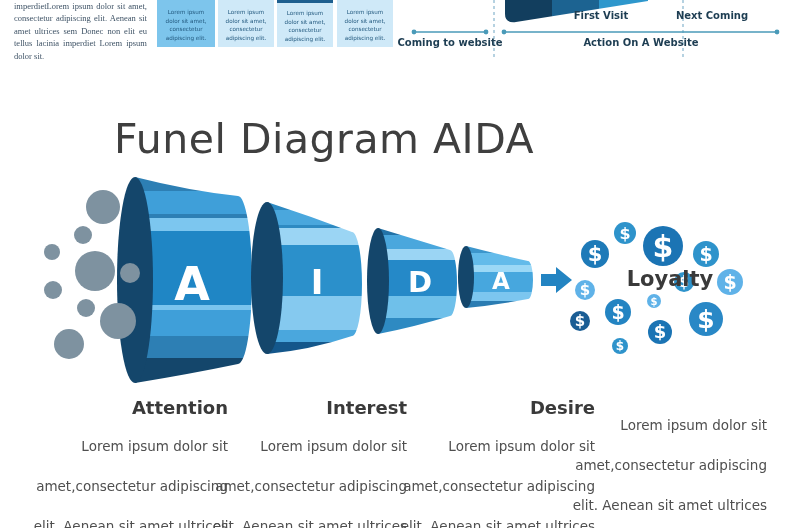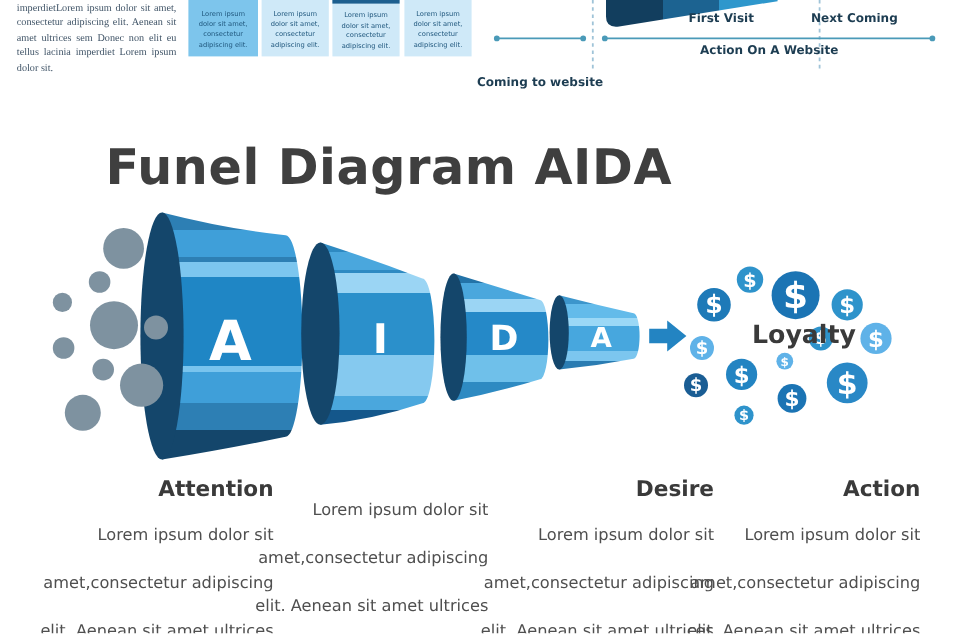--- a/index.html
+++ b/index.html
@@ -14,25 +14,25 @@
   .card{top:0;height:47px;box-sizing:border-box;text-align:center;
         font-size:5.6px;line-height:8.6px;color:#21587e;padding:8px 3px 0 3px;}
   .card1{left:157px;width:58px;background:#7dc5ec;}
   .card2{left:218px;width:56px;background:#cfe9f8;}
   .card3{left:277px;width:56px;background:#cfe9f8;border-top:3px solid #1d5f8f;padding-top:6px;}
   .card4{left:337px;width:56px;background:#cfe9f8;}
 
   .tl-label{font-size:10px;font-weight:bold;color:#1d3d52;}
   .lbl-first{left:601px;top:10px;}
   .lbl-next{left:712px;top:10px;}
-  .lbl-coming{left:450px;top:37px;margin-top:27px;}
+  .lbl-coming{left:450px;top:37px;}
   .lbl-action{left:641px;top:37px;}
 
   .main-title{left:0;width:648px;top:115px;text-align:center;font-size:41px;
-              font-weight:bold;color:#3f3f3f;letter-spacing:.5px;}
+              font-weight:normal;color:#3f3f3f;letter-spacing:.5px;}
 
   .loyalty{left:638px;top:267px;font-size:21px;font-weight:bold;color:#3a3a3a;margin-left:32px;}
 
   .col{top:397px;width:200px;text-align:right;}
   .col-h{font-size:18px;font-weight:bold;color:#3a3a3a;margin-bottom:9px;}
   .col-line{font-size:13.5px;line-height:24px;color:#4f4f4f;white-space:nowrap;margin-top:16px;}
   .col1{left:28px;}.col2{left:207px;}.col3{left:395px;}.col4{left:567px;}
 
   .seg-letter{font-family:"DejaVu Sans","Liberation Sans",sans-serif;font-weight:bold;
               fill:#ffffff;text-anchor:middle;}
@@ -248,30 +248,30 @@
 
   <div class="abs cx loyalty">Loyalty</div>
 
   <div class="abs col col1">
     <div class="col-h">Attention</div>
     <div class="col-line">Lorem ipsum dolor sit</div>
     <div class="col-line">amet,consectetur adipiscing</div>
     <div class="col-line">elit. Aenean sit amet ultrices</div>
   </div>
   <div class="abs col col2">
+    <div class="col-h">Interest</div>
     <div class="col-line">Lorem ipsum dolor sit</div>
     <div class="col-line">amet,consectetur adipiscing</div>
     <div class="col-line">elit. Aenean sit amet ultrices</div>
   </div>
   <div class="abs col col3">
     <div class="col-h">Desire</div>
     <div class="col-line">Lorem ipsum dolor sit</div>
     <div class="col-line">amet,consectetur adipiscing</div>
     <div class="col-line">elit. Aenean sit amet ultrices</div>
   </div>
   <div class="abs col col4">
-    <div class="col-h">Action</div>
     <div class="col-line">Lorem ipsum dolor sit</div>
     <div class="col-line">amet,consectetur adipiscing</div>
     <div class="col-line">elit. Aenean sit amet ultrices</div>
   </div>
 
 </div>
 
 </body></html>

